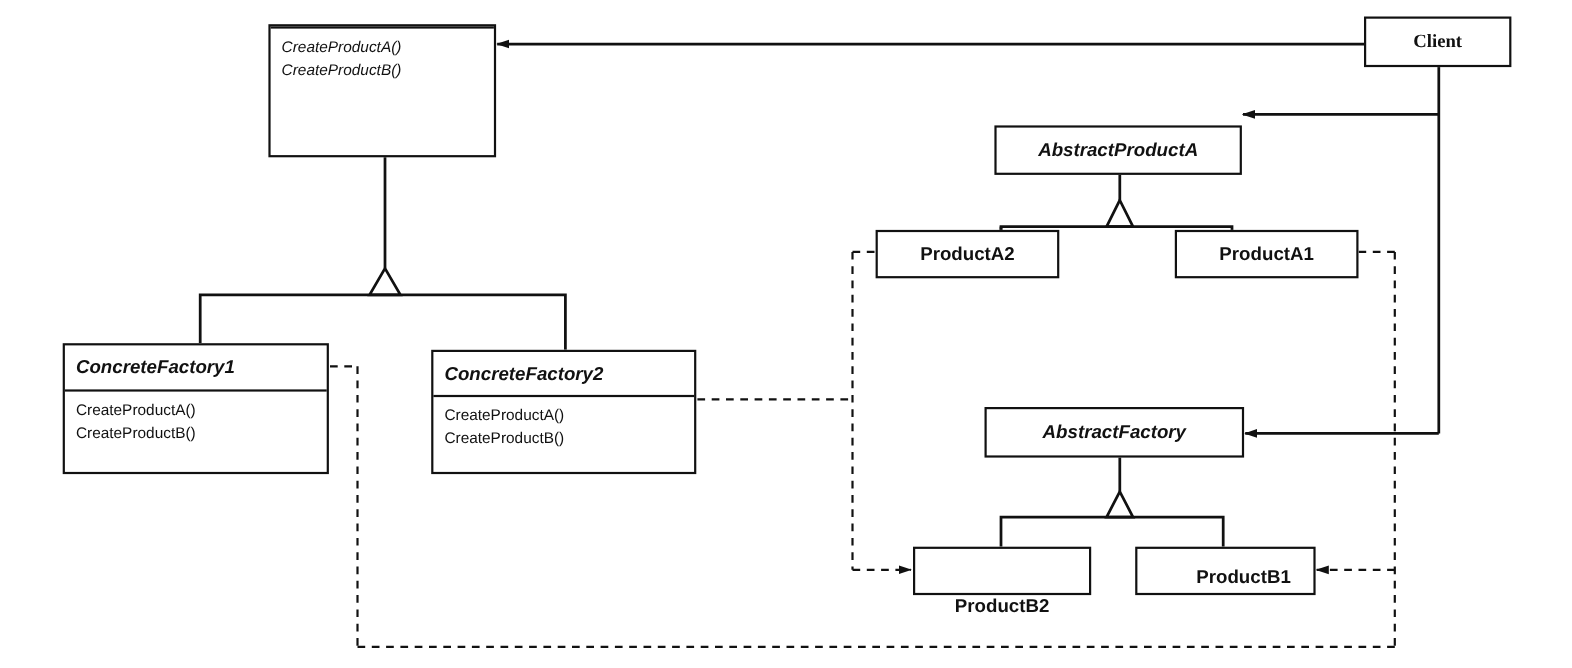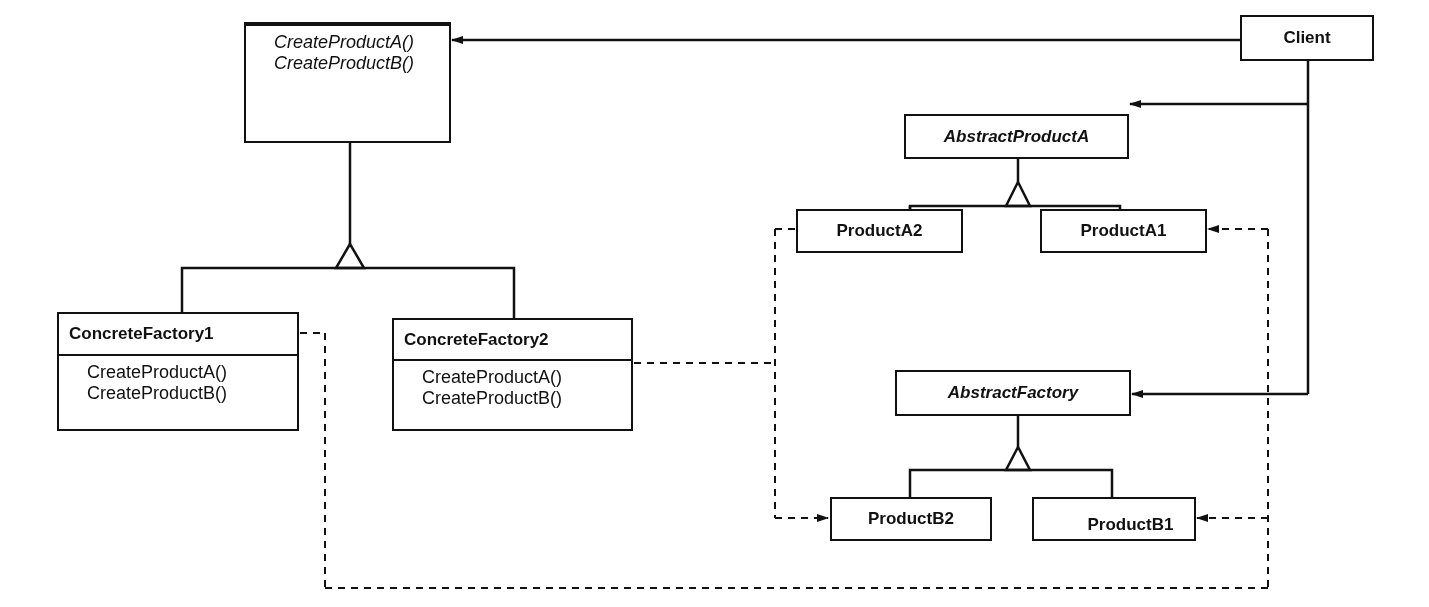--- a/index.html
+++ b/index.html
@@ -1,22 +1,22 @@
 <!DOCTYPE html>
 <html><head>
 <meta charset="utf-8">
 <style>
   html, body { margin: 0; padding: 0; background: #ffffff; }
   body { width: 1429px; height: 607px; position: relative; overflow: hidden; font-family: "Liberation Sans", sans-serif; color: #111; }
   svg.lines { position: absolute; left: 0; top: 0; width: 1429px; height: 607px; }
   .box { position: absolute; border: 2px solid #111; background: #fff; box-sizing: border-box; }
   .hdr { text-align: center; font-weight: bold; font-size: 17px; display: flex; align-items: center; justify-content: center; box-sizing: border-box; }
   .hdr.abstract { font-style: italic; }
-  .hdr.concrete { justify-content: flex-start; padding-left: 10px; }
-  .ops { border-top: 2px solid #111; padding: 6px 28px; font-size: 18px; line-height: 21px; }
+  .hdr.concrete { font-style: italic; justify-content: flex-start; padding-left: 10px; }
+  .ops { border-top: 2px solid #111; padding: 6px 10px; font-size: 14px; line-height: 21px; }
   .ops.italic { font-style: italic; }
   .ops div { white-space: nowrap; }
 </style>
 </head>
 <body>
 
 <svg class="lines" viewBox="0 0 1429 607" xmlns="http://www.w3.org/2000/svg">
   <defs>
     <marker id="arrowFilled" markerWidth="12" markerHeight="10" refX="11" refY="5" orient="auto" markerUnits="userSpaceOnUse">
       <path d="M0,1 L12,5 L0,9 Z" fill="#111"></path>
@@ -61,32 +61,32 @@
 </svg>
 
 <div class="box" style="left:244px; top:22px; width:207px; height:121px;">
   <div class="ops italic">
     <div>CreateProductA()</div>
     <div>CreateProductB()</div>
   </div>
 </div>
 
 <div class="box" style="left:1240px; top:15px; width:134px; height:46px;">
-  <div class="hdr" style="height:42px;">Client</div>
+  <div class="hdr" style="height:42px;font-family:Liberation Serif, serif;">Client</div>
 </div>
 
 <div class="box" style="left:904px; top:82px; width:225px; height:45px;margin-top:32px;">
   <div class="hdr abstract" style="height:41px;">AbstractProductA</div>
 </div>
 
 <div class="box" style="left:796px; top:209px; width:167px; height:44px;">
   <div class="hdr" style="height:40px;">ProductA2</div>
 </div>
 
-<div class="box" style="left:1040px; top:209px; width:167px; height:44px;">
+<div class="box" style="left:1068px; top:209px; width:167px; height:44px;">
   <div class="hdr" style="height:40px;">ProductA1</div>
 </div>
 
 <div class="box" style="left:57px; top:312px; width:242px; height:119px;">
   <div class="hdr concrete" style="height:40px;">ConcreteFactory1</div>
   <div class="ops">
     <div>CreateProductA()</div>
     <div>CreateProductB()</div>
   </div>
 </div>
@@ -97,18 +97,18 @@
     <div>CreateProductA()</div>
     <div>CreateProductB()</div>
   </div>
 </div>
 
 <div class="box" style="left:895px; top:370px; width:236px; height:46px;">
   <div class="hdr abstract" style="height:42px;">AbstractFactory</div>
 </div>
 
 <div class="box" style="left:830px; top:497px; width:162px; height:44px;">
-  <div class="hdr" style="height:40px;">ProductB2</div>
+  <div class="hdr" style="height:40px;margin-top:32px;">ProductB2</div>
 </div>
 
 <div class="box" style="left:1032px; top:497px; width:164px; height:44px;">
   <div class="hdr" style="height:52px;padding-left:33px;">ProductB1</div>
 </div>
 
 </body></html>

